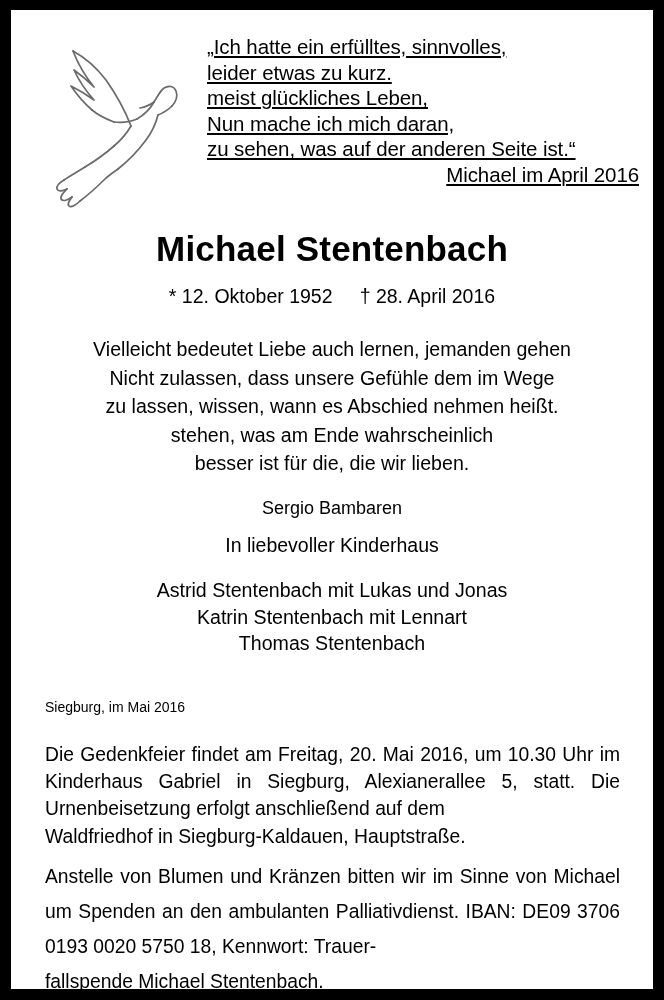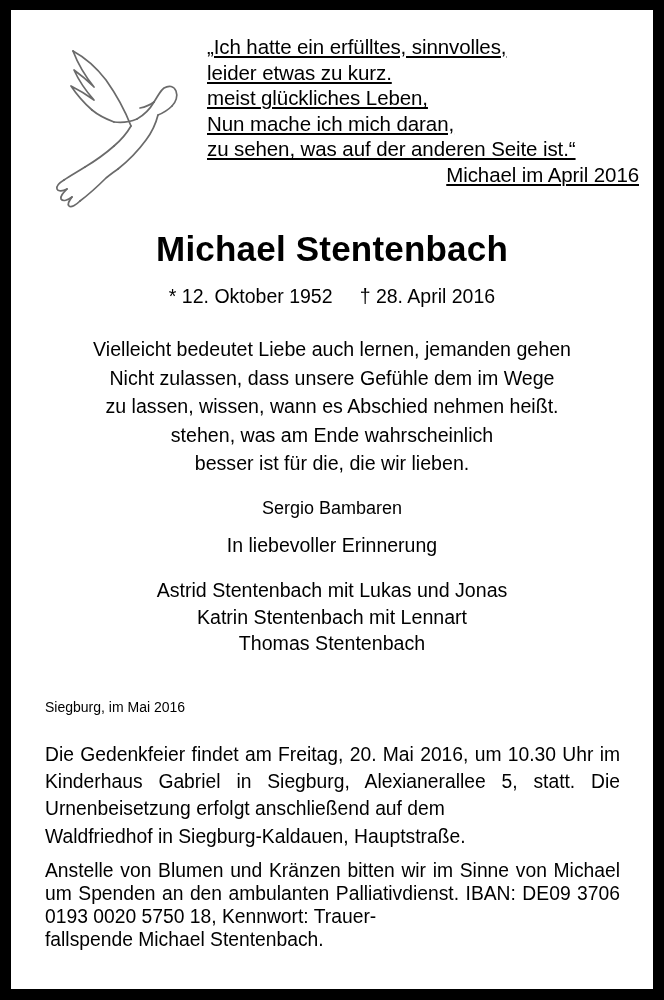--- a/index.html
+++ b/index.html
@@ -135,21 +135,21 @@
     font-size: 19.3px;
     line-height: 27.2px;
     text-align: justify;
   }
   .donation {
     position: absolute;
     left: 34px;
     right: 33px;
     top: 849px;
     font-size: 19.3px;
-    line-height: 23px;
+    line-height: 35px;
     text-align: justify;
   }
   .service .last, .donation .last { display: block; }
 </style>
 </head>
 <body>
 
 <div class="notice">
   <div class="notice-inner">
 
@@ -190,21 +190,21 @@
 
     <div class="poem">
       <span class="ln">Vielleicht bedeutet Liebe auch lernen, jemanden gehen</span>
       <span class="ln">Nicht zulassen, dass unsere Gefühle dem im Wege</span>
       <span class="ln">zu lassen, wissen, wann es Abschied nehmen heißt.</span>
       <span class="ln">stehen, was am Ende wahrscheinlich</span>
       <span class="ln">besser ist für die, die wir lieben.</span>
       <span class="author">Sergio Bambaren</span>
     </div>
 
-    <div class="memory-intro">In liebevoller Erinnerung</div>
+    <div class="memory-intro">In liebevoller Kinderhaus</div>
 
     <div class="family">
       <span class="ln">Astrid Stentenbach mit Lukas und Jonas</span>
       <span class="ln">Katrin Stentenbach mit Lennart</span>
       <span class="ln">Thomas Stentenbach</span>
     </div>
 
     <div class="place-date">Siegburg, im Mai 2016</div>
 
     <div class="service">

